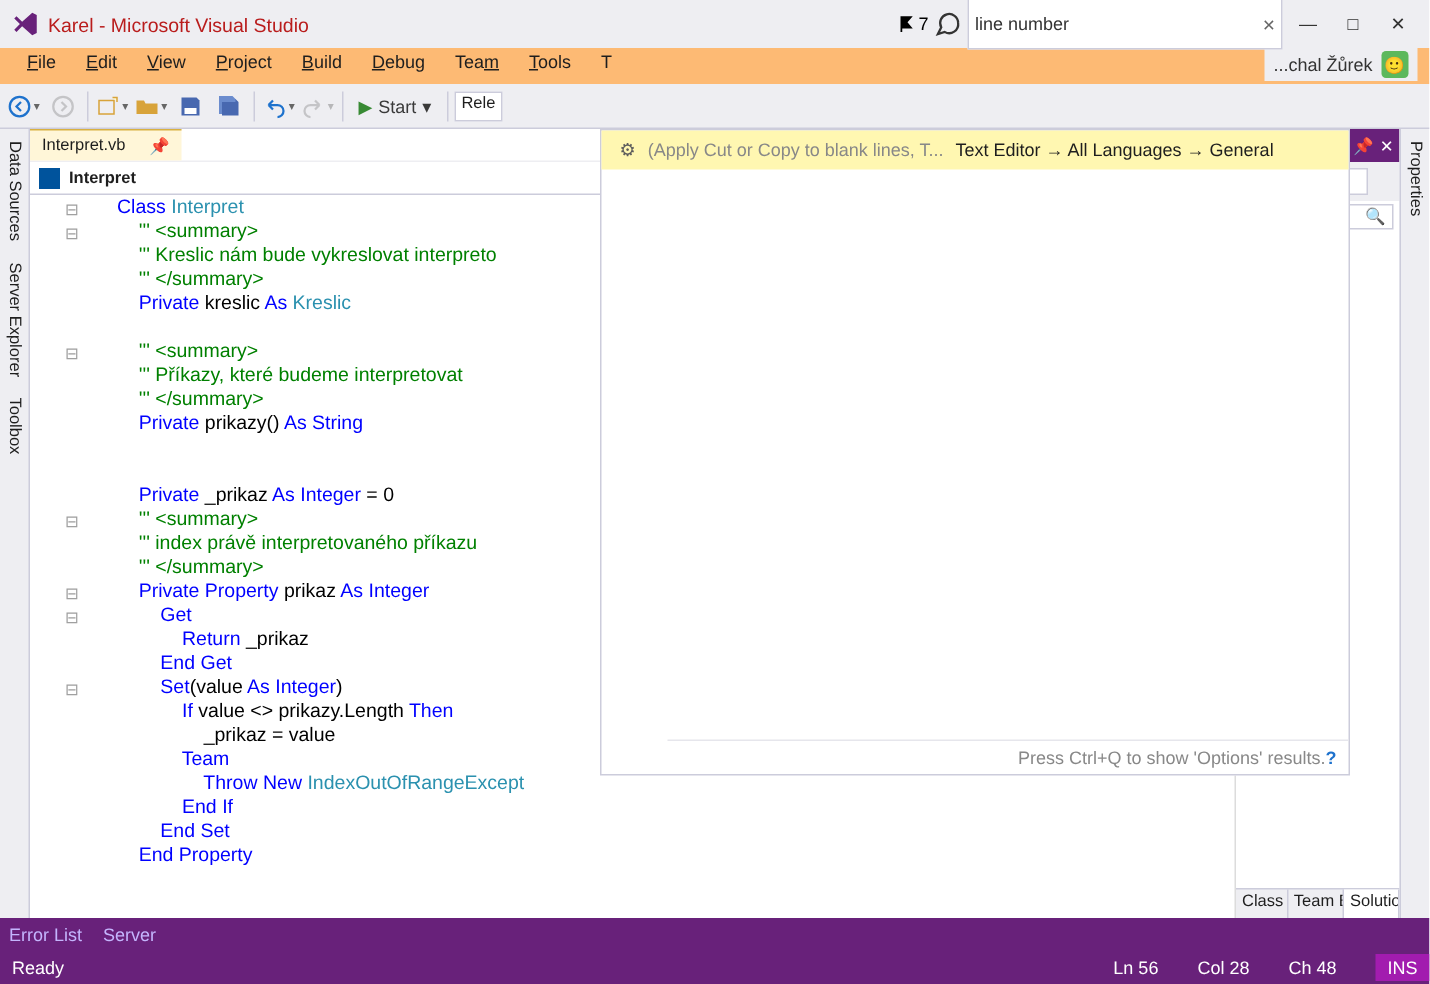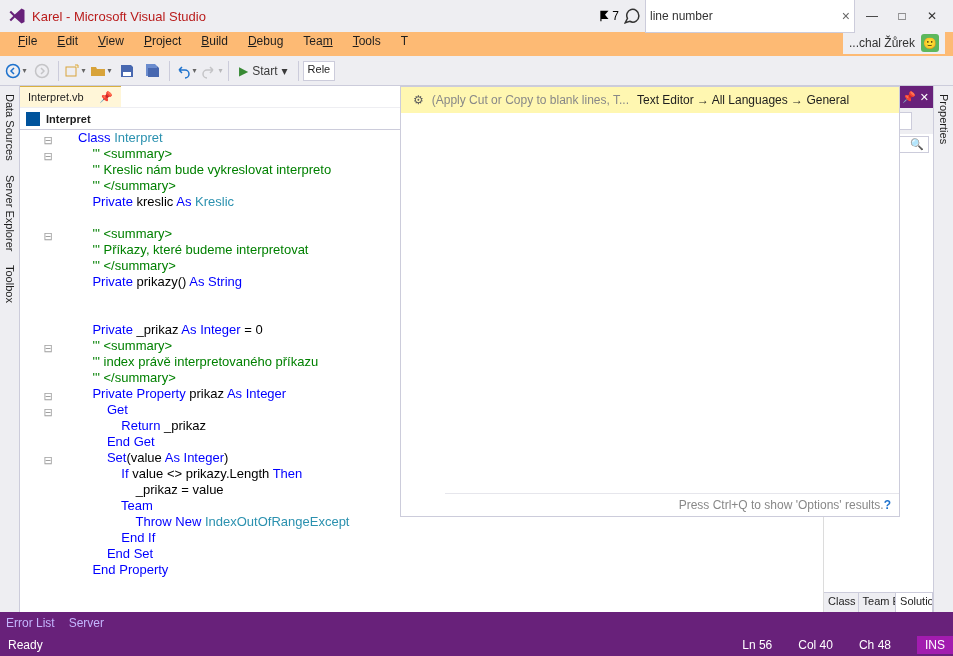--- a/index.html
+++ b/index.html
@@ -343,17 +343,17 @@
 
   <div class="btm-tabs">
     <div>Error List</div>
     <div>Server</div>
   </div>
 
   <div class="status">
     <div>Ready</div>
     <div class="s-spacer"></div>
     <div>Ln 56</div>
-    <div>Col 40</div>
+    <div>Col 28</div>
     <div>Ch 48</div>
     <div class="ins">INS</div>
   </div>
 </div>
 
 </body></html>

